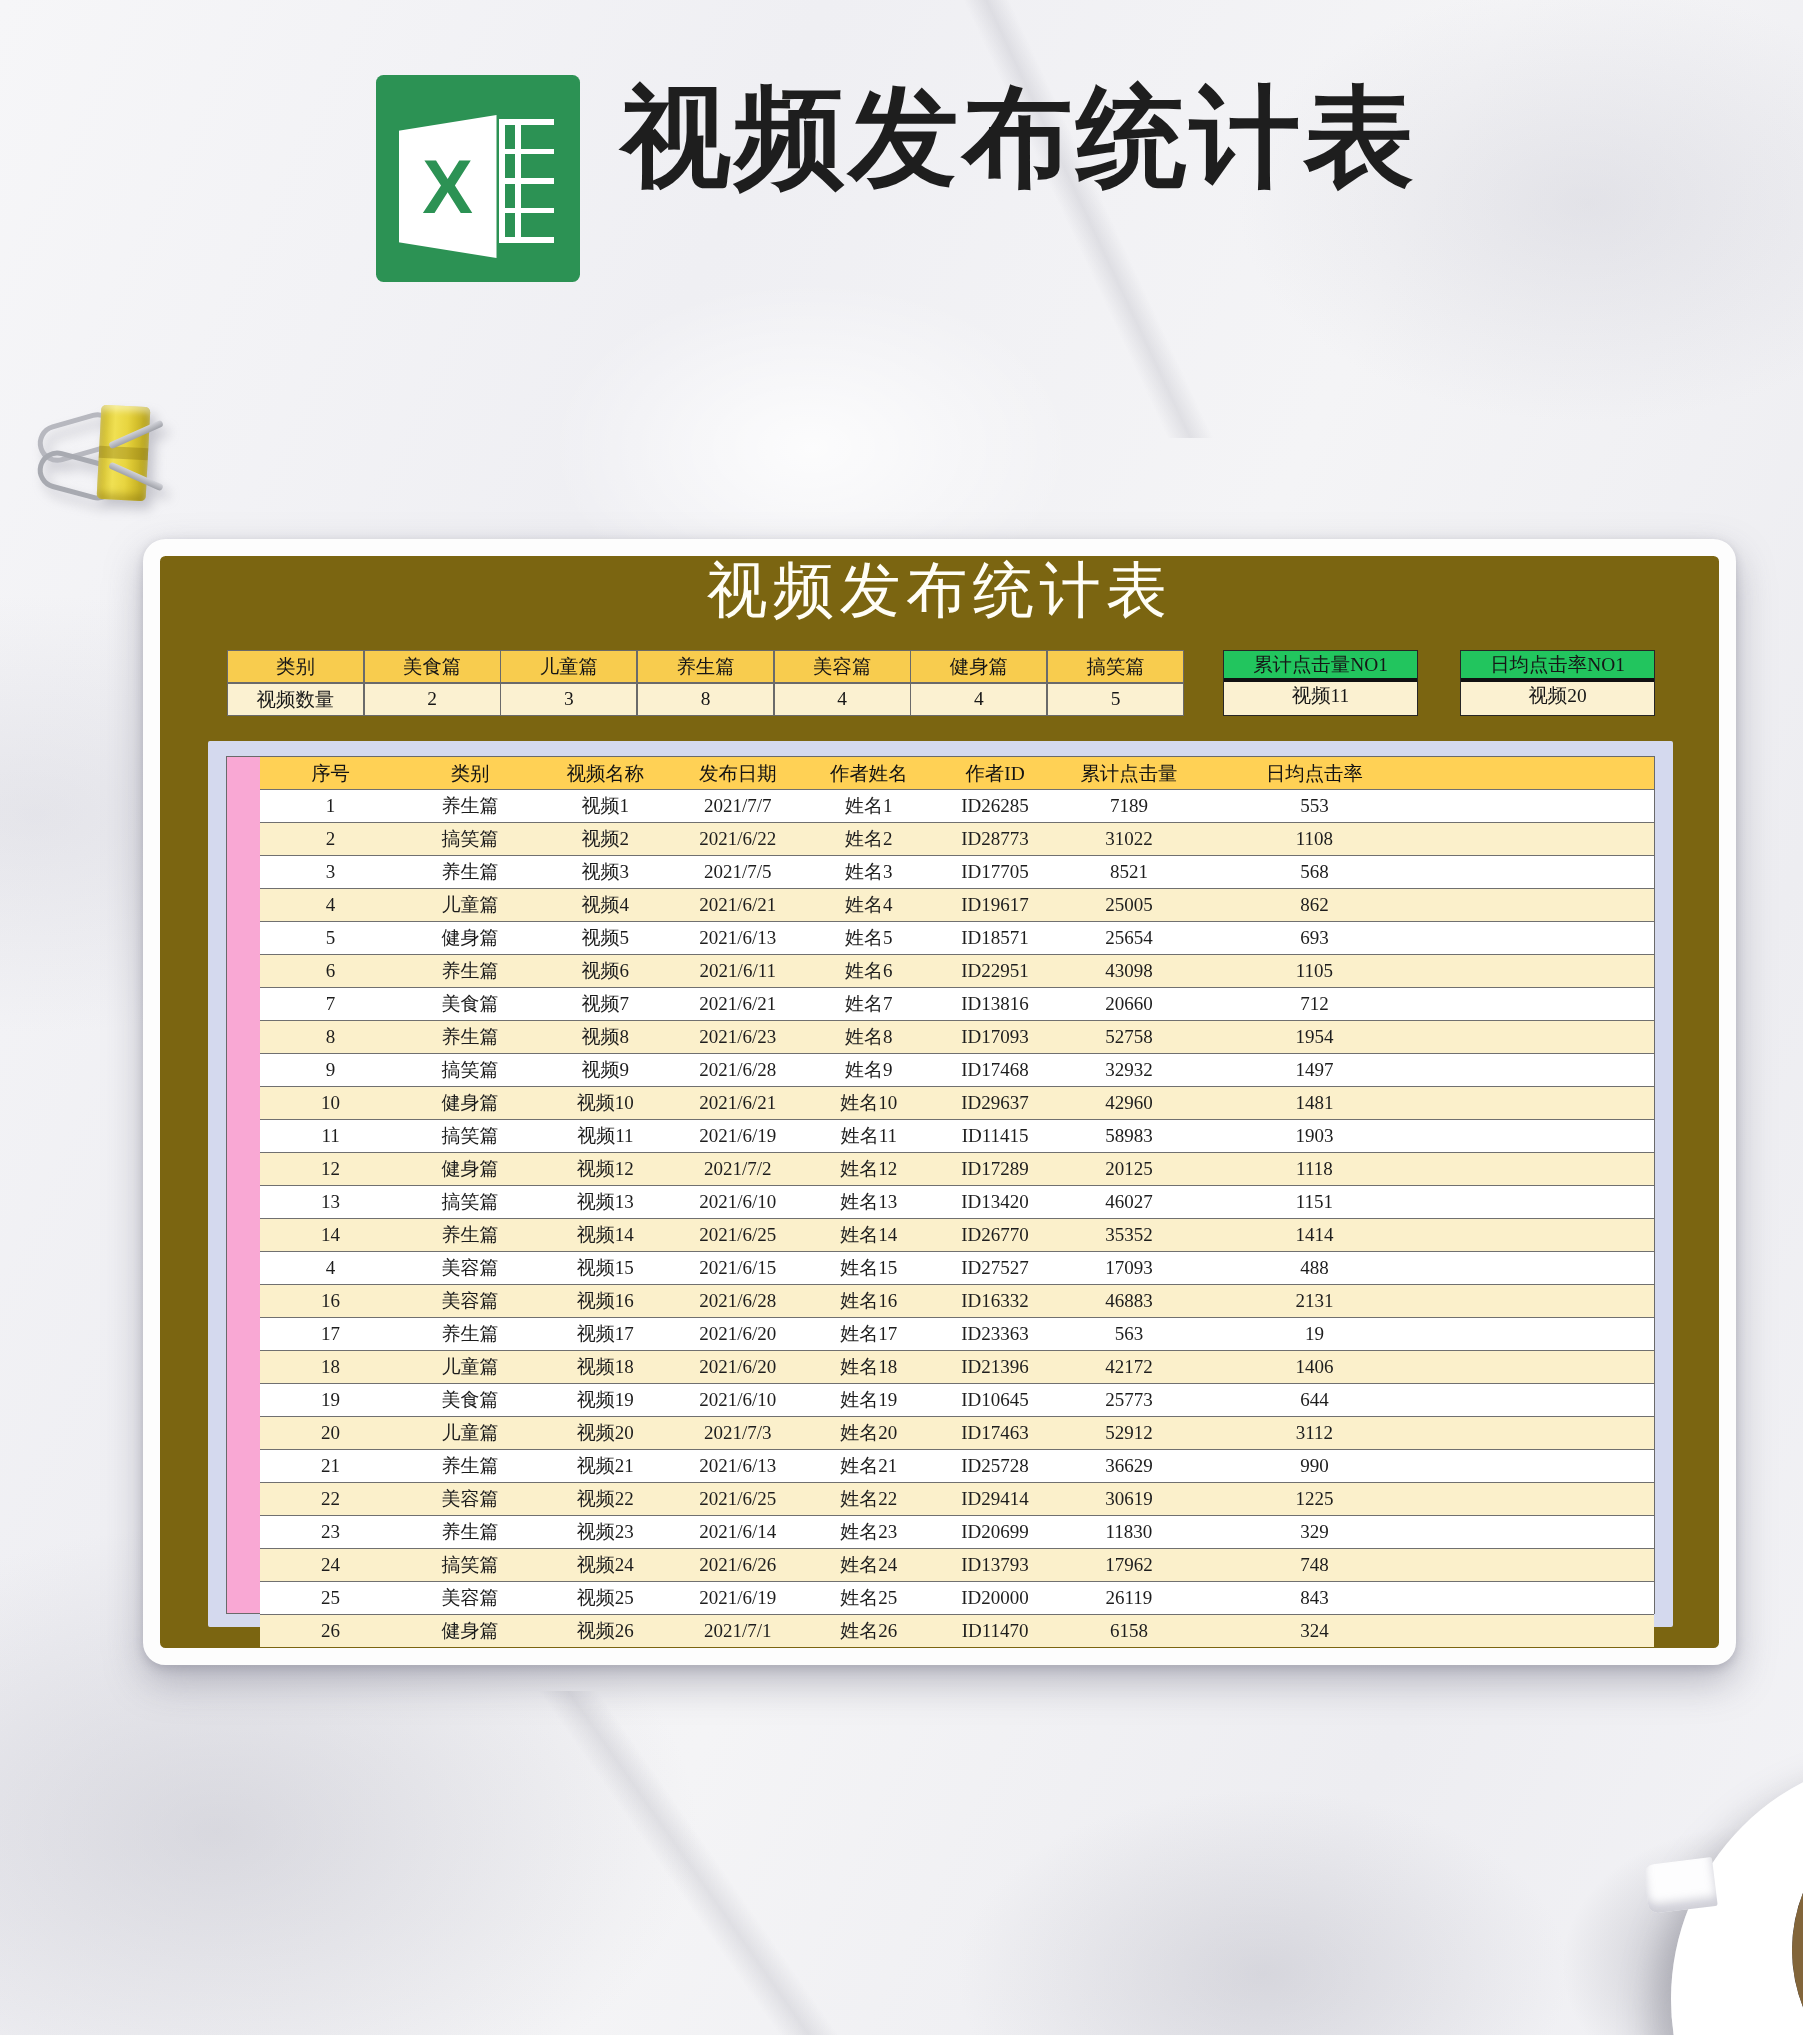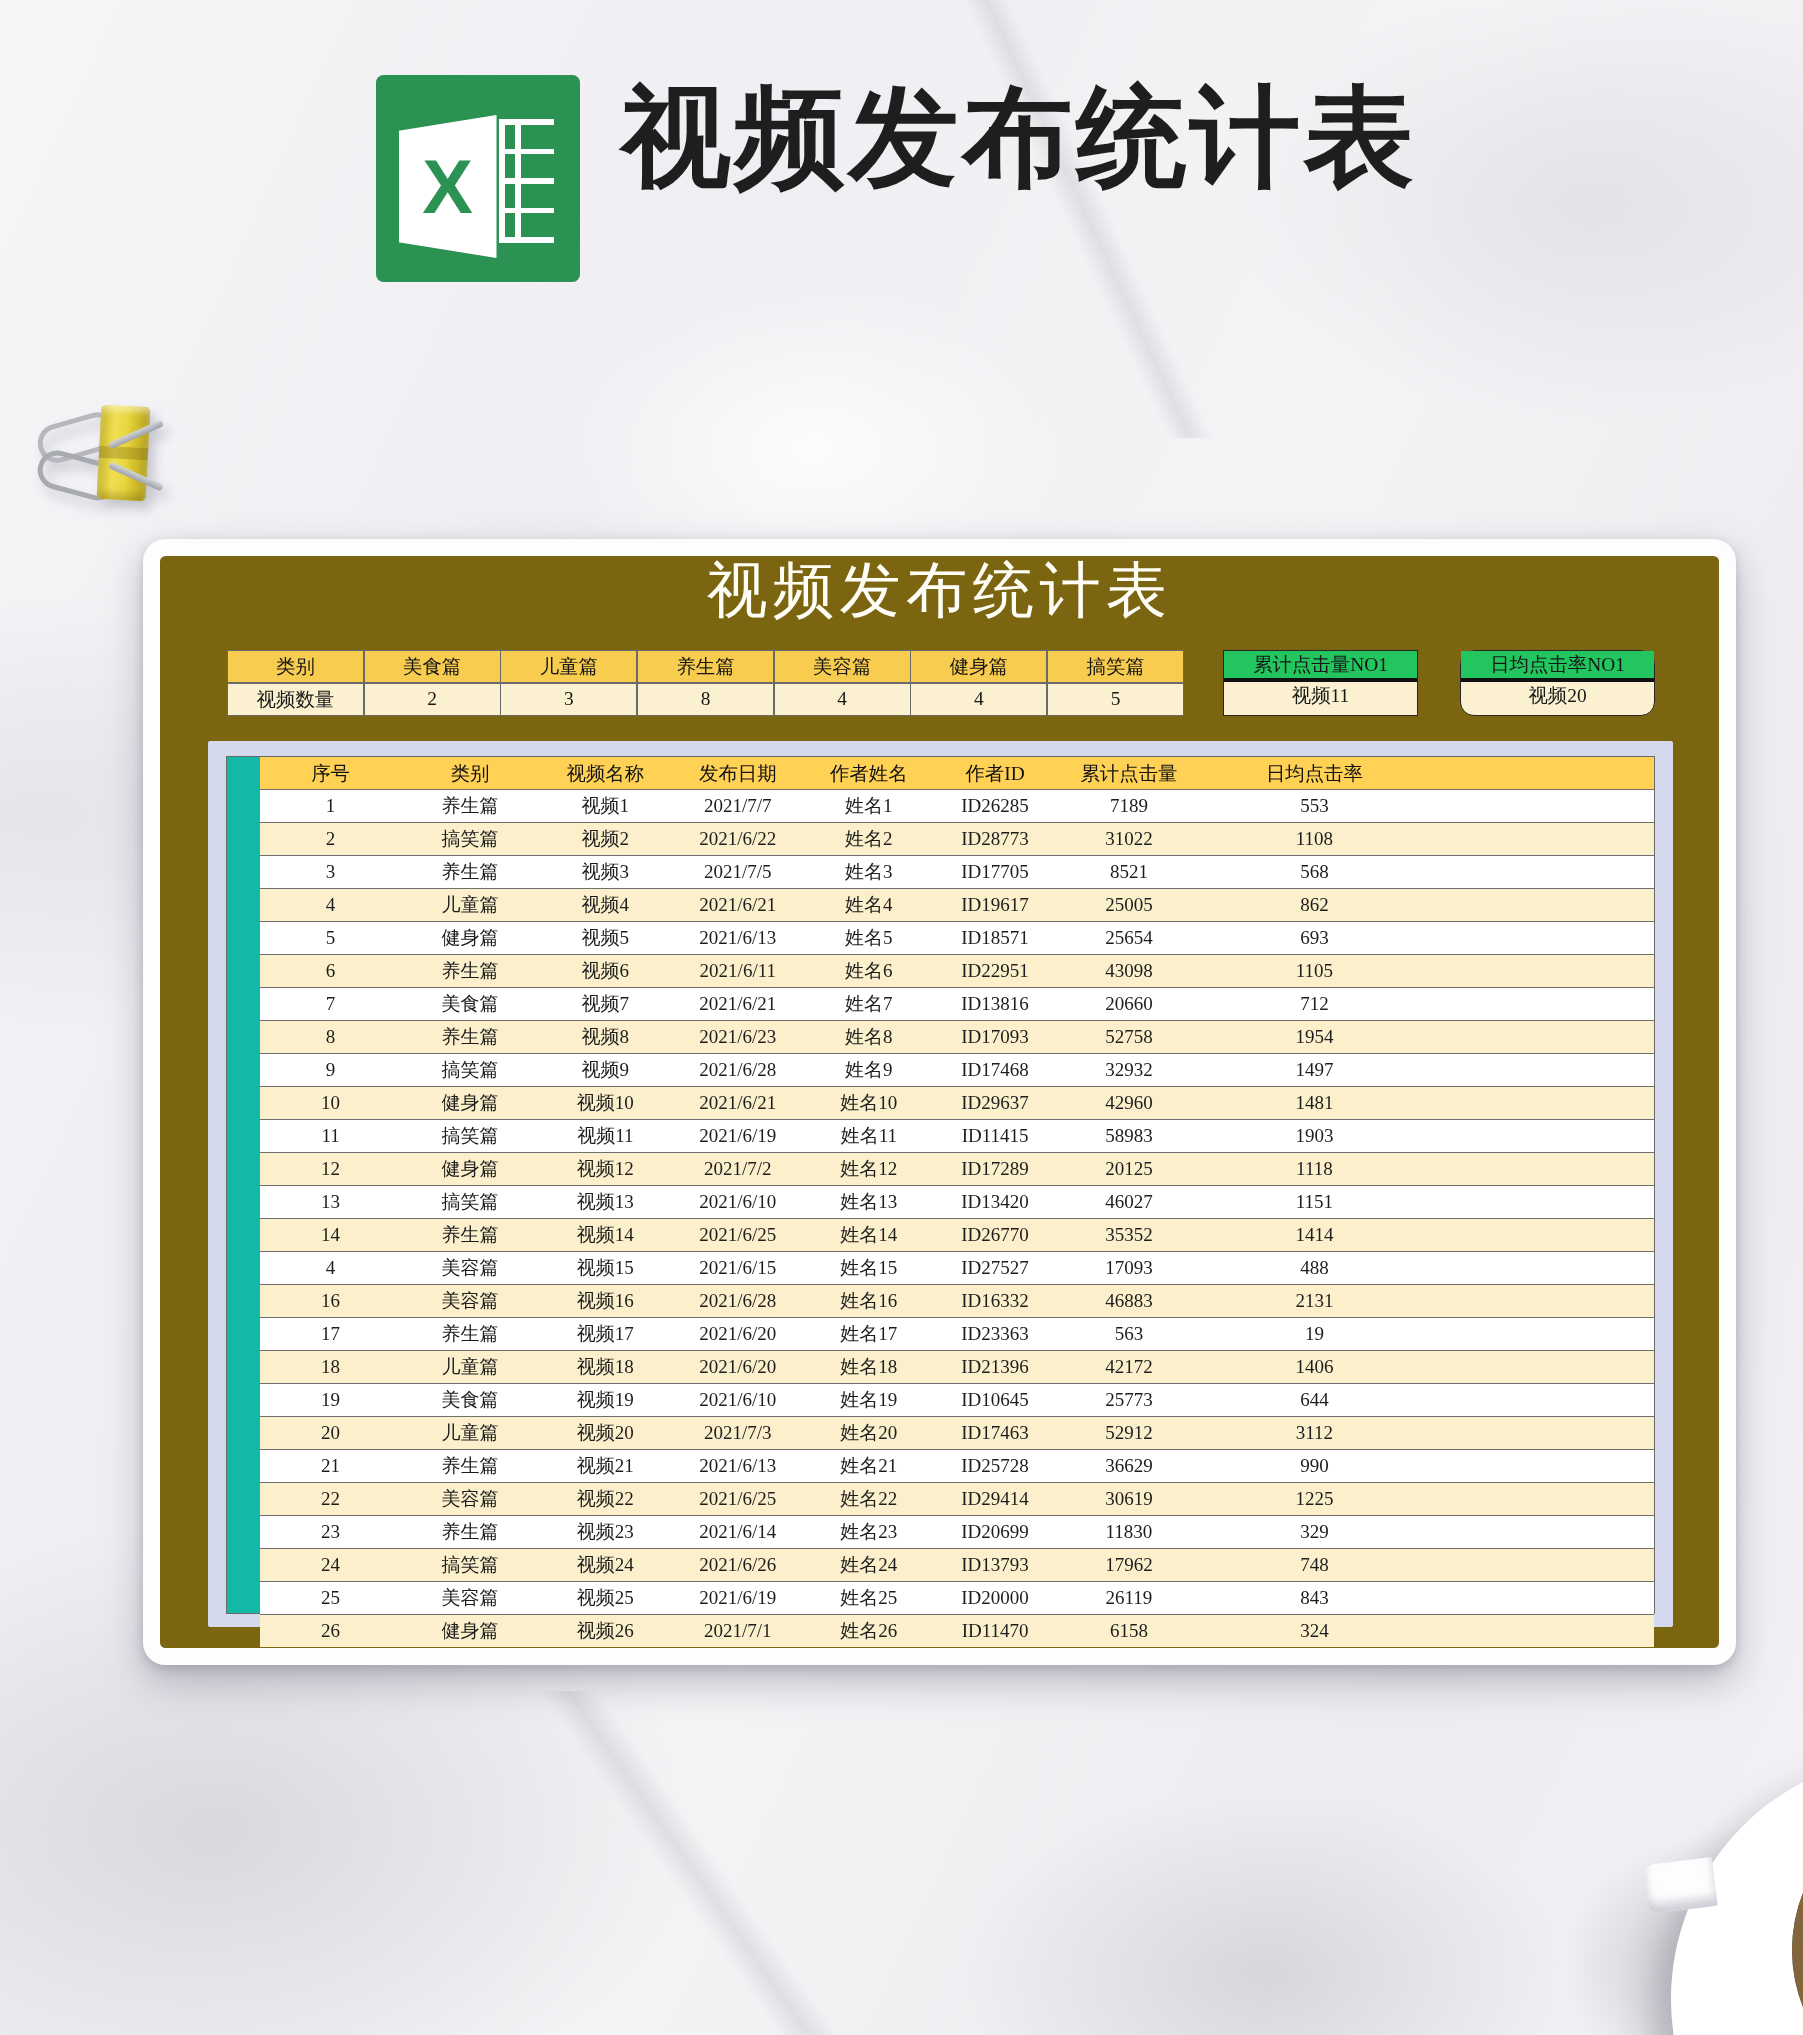--- a/index.html
+++ b/index.html
@@ -61,30 +61,30 @@
   
   .summary { position:absolute; left:227px; top:650px; width:957px; height:66px;
     display:grid; grid-template-columns:repeat(7,1fr); grid-template-rows:1fr 1fr;
     gap:1.9px; background:#6a6a6a; border:1.9px solid #6a6a6a; }
   .sum-cell { display:flex; align-items:center; justify-content:center;
     font-size:19.4px; color:#161616; }
   .sum-head { background:#F8CC4E; }
   .sum-val { background:#FBF1D1; }
 
   .no1 { position:absolute; top:650px; width:195px; height:66px; border:1.9px solid #262626; background:#FBF1D1; }
-  .no1.a { left:1223px; } .no1.b { left:1460px;border-radius:14px; }
+  .no1.a { left:1223px; } .no1.b { left:1460px; }
   .no1-head { height:31px; background:#22c55e; border-bottom:4.4px solid #111;
     display:flex; align-items:center; justify-content:center; font-size:19.4px; color:#161616; }
   .no1-val { height:27px; display:flex; align-items:center; justify-content:center; font-size:19.4px; color:#161616; }
 
   
   .main-frame { position:absolute; left:208px; top:741px; width:1465px; height:886px;
     background:#D4D9EE; padding:15px 18px 13px 17.5px; border-radius:1.9px; }
   .main-table { width:100%; height:100%; display:flex; flex-direction:column;
-    border:1.9px solid #6a6a6a; background:#14b8a6;padding-left:33px; }
+    border:1.9px solid #6a6a6a; background:#f9a8d4;padding-left:33px; }
   .trow, .thead { display:flex; width:100%; }
   .thead { height:32px; background:#FFD155; flex:none; }
   .trow { flex:1; border-top:1.9px solid #707070; }
   .trow.odd { background:#ffffff; }
   .trow.even { background:#FBF0CB; }
   .tcell { display:flex; align-items:center; justify-content:center;
     font-size:19px; color:#1d1d1d; overflow:hidden; }
   .thead .tcell { font-size:19.4px; color:#121212; }
   .c0{width:10.2%;} .c1{width:9.8%;} .c2{width:9.6%;} .c3{width:9.4%;} .c4{width:9.4%;}
   .c5{width:8.7%;} .c6{width:10.5%;} .c7{width:16.1%;} .c8{width:16.3%;margin-top:32px;}

